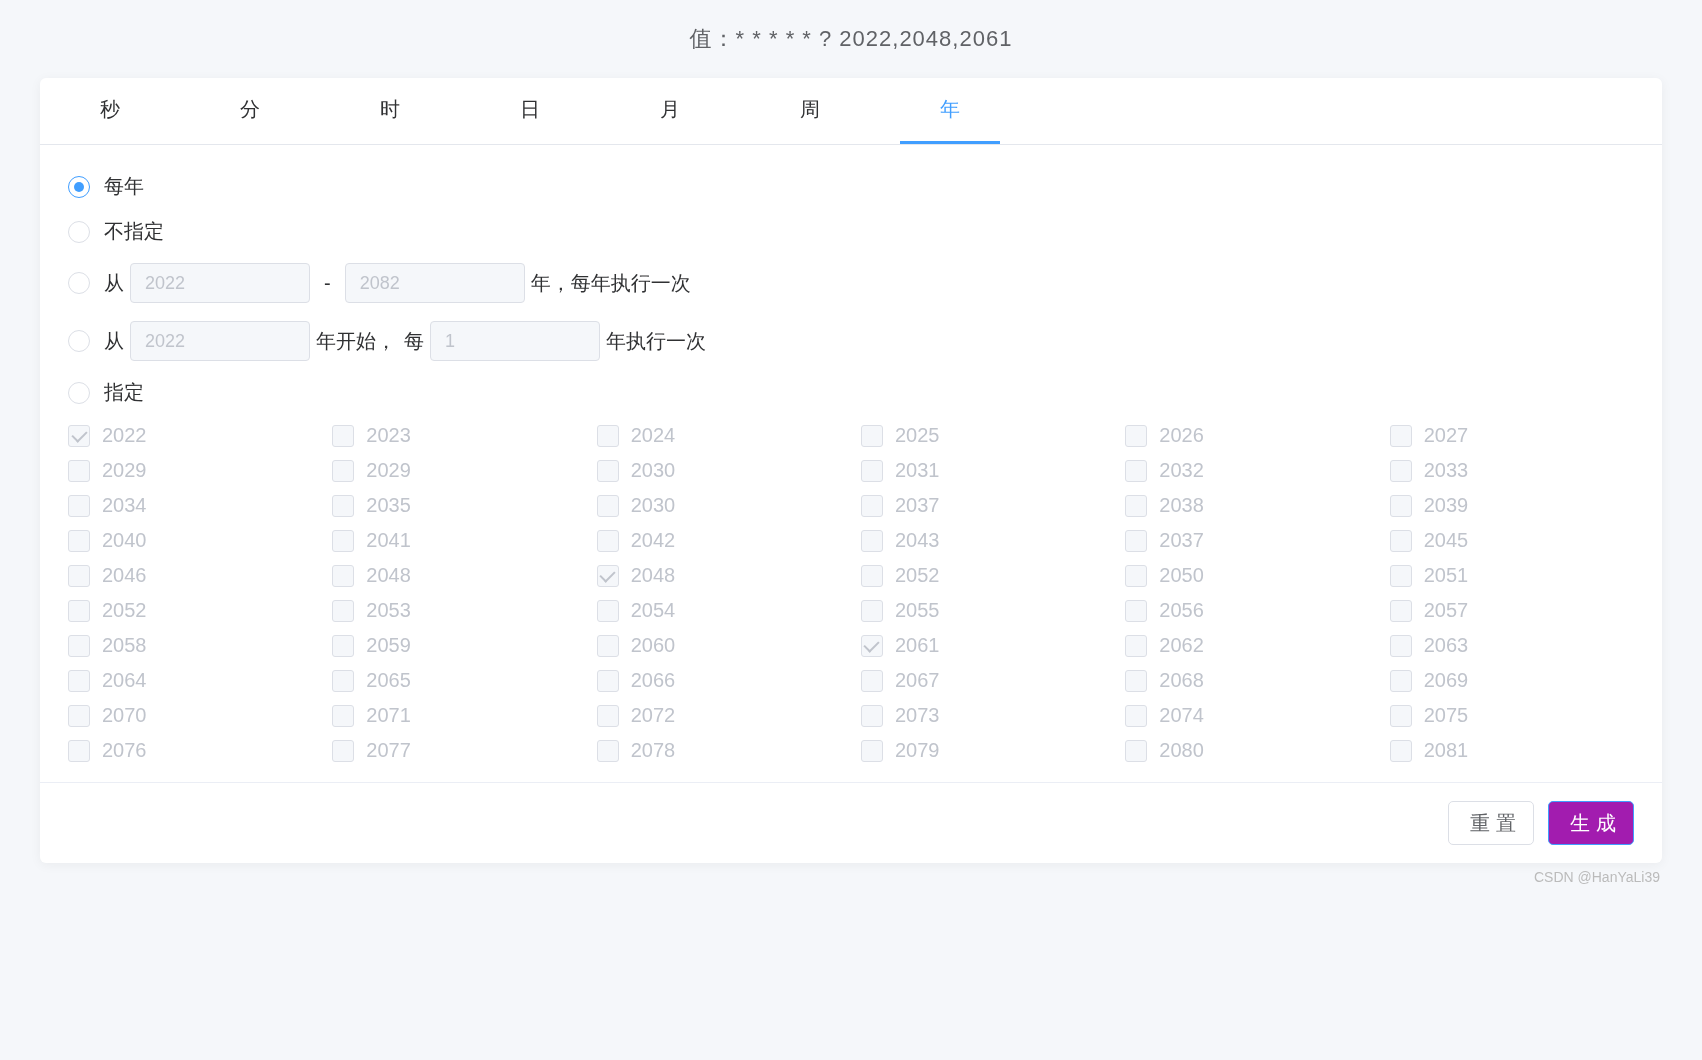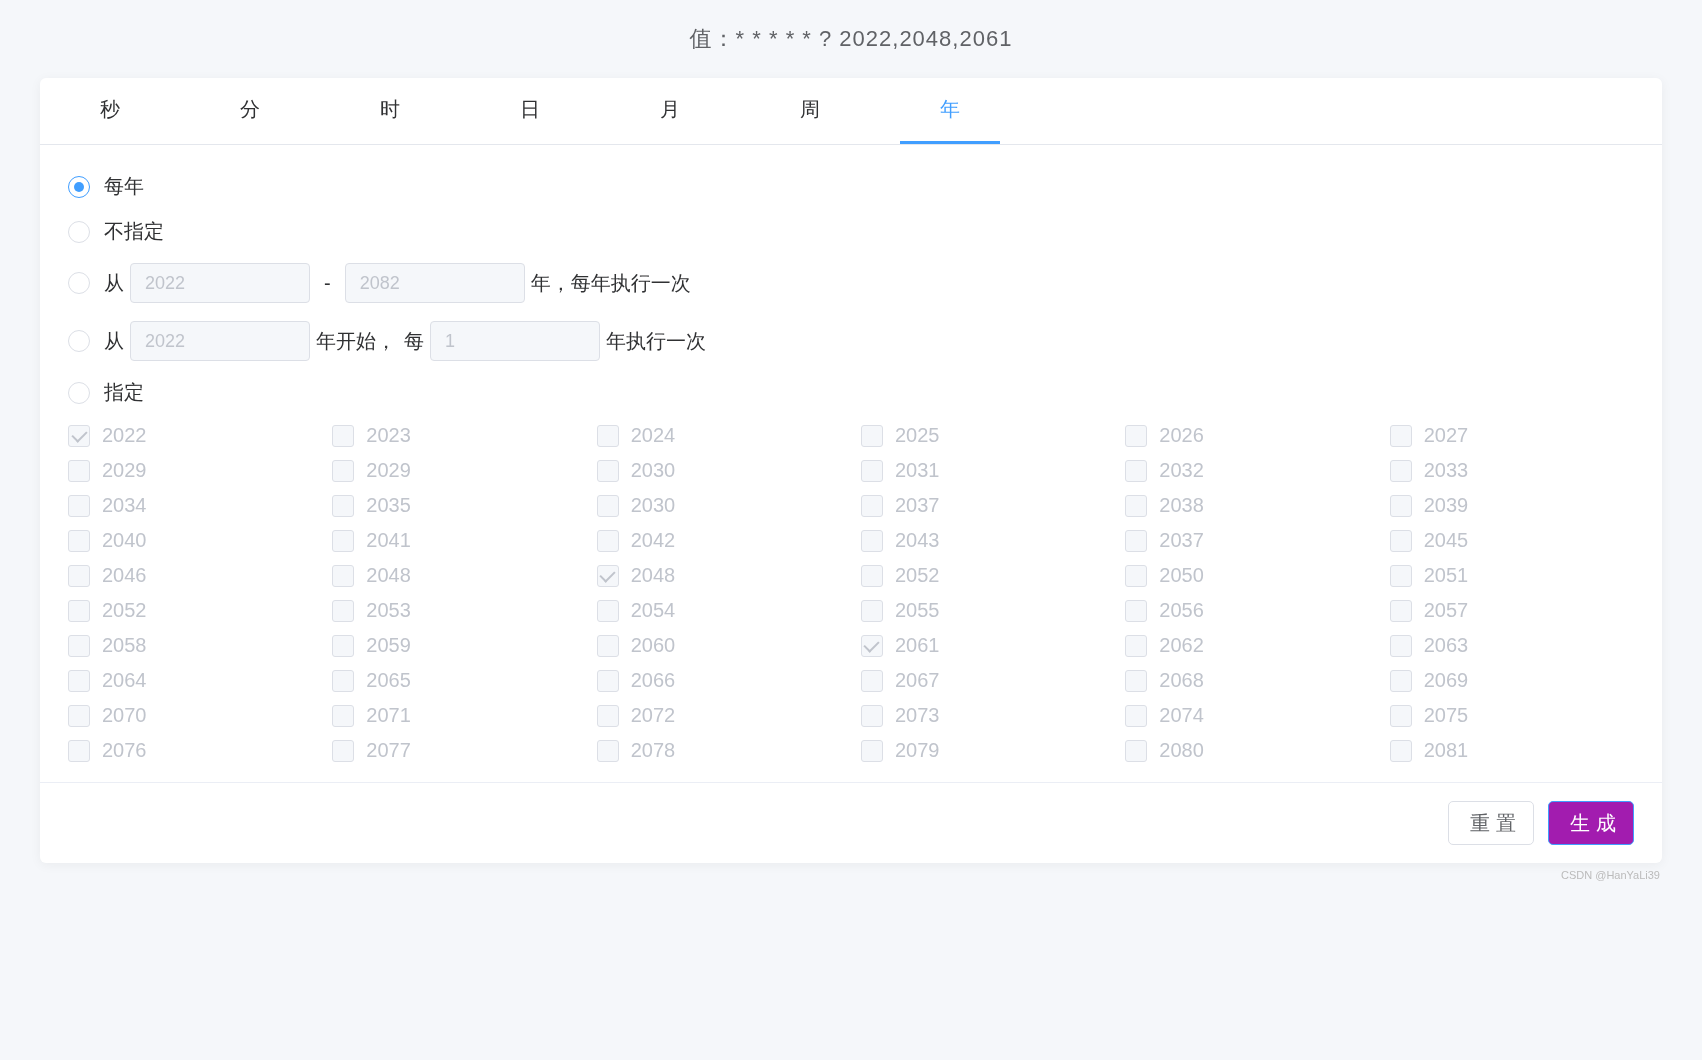--- a/index.html
+++ b/index.html
@@ -146,21 +146,21 @@
       background: #fff;
       color: #606266;
     }
     .btn-primary {
       border: 1px solid #409eff;
       background: #a21caf;
       color: #fff;
     }
     .watermark {
       text-align: right;
-      font-size: 11px;
+      font-size: 14px;
       color: #bbb;
       padding: 6px 42px 0 0;
     }
   </style>
 </head>
 <body>
 
 <div class="header-value">
   <span>值：</span><span>* * * * * ? 2022,2048,2061</span>
 </div>

